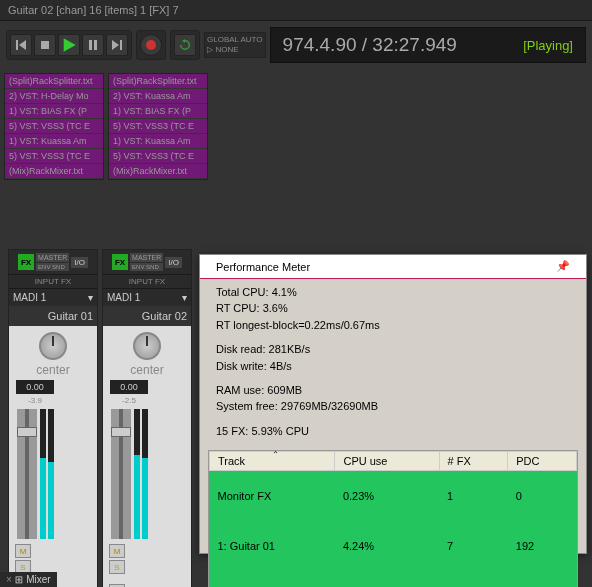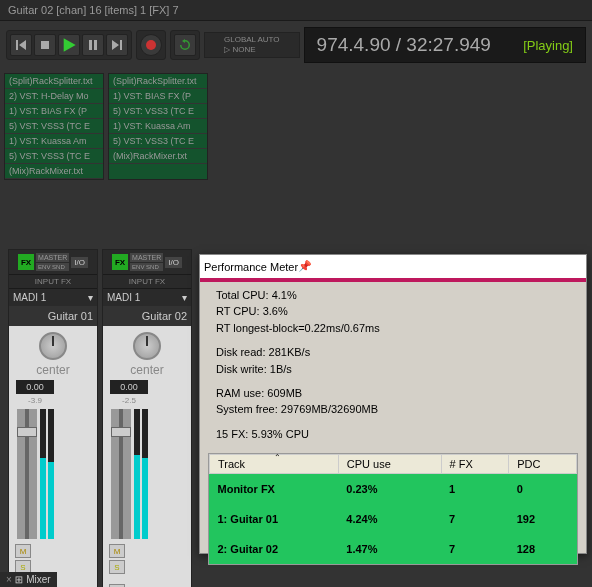--- a/index.html
+++ b/index.html
@@ -6,26 +6,26 @@
 body { background: #333; color: #ccc; width: 592px; height: 587px; overflow: hidden; font-size: 11px; position: relative; }
 .titlebar { background: #2a2a2a; padding: 4px 8px; font-size: 11px; color: #999; border-bottom: 1px solid #1a1a1a; }
 .transport { background: #333; padding: 6px; display: flex; align-items: center; gap: 4px; }
 .trans-group { background: #2a2a2a; border: 1px solid #222; border-radius: 3px; padding: 3px; display: flex; gap: 2px; }
 .trans-btn { width: 22px; height: 22px; background: #3a3a3a; border: 1px solid #222; border-radius: 2px; display: flex; align-items: center; justify-content: center; cursor: pointer; }
 .trans-btn svg { width: 12px; height: 12px; fill: #aaa; }
 .trans-btn.play svg { fill: #3c3; width: 16px; height: 16px; }
 .trans-btn.rec { border-radius: 50%; }
 .trans-btn.rec .dot { width: 10px; height: 10px; background: #c33; border-radius: 50%; }
 .trans-btn.loop svg { fill: #393; }
-.auto-box { background: #2a2a2a; border: 1px solid #222; padding: 2px 19px; font-size: 8px; color: #888; line-height: 1.2; }
+.auto-box { background: #2a2a2a; border: 1px solid #222; padding: 2px 2px; font-size: 8px; color: #888; line-height: 1.2; }
 .time-display { background: #1a1a1a; border: 1px solid #111; padding: 6px 12px; font-size: 18px; color: #aaa; font-family: monospace; flex: 1; display: flex; justify-content: space-between; align-items: center; }
 .time-main { font-size: 19px; }
 .time-status { font-size: 13px; color: #84cc16; }
 .fx-area { display: flex; padding: 4px; gap: 4px; }
-.fx-chain { width: 100px; background: #14532d; border: 1px solid #222; font-size: 9px; }
+.fx-chain { width: 100px; background: #701a75; border: 1px solid #222; font-size: 9px; }
 .fx-item { padding: 2px 4px; color: #999; white-space: nowrap; overflow: hidden; border-bottom: 1px solid #333; }
 .mixer-area { display: flex; gap: 4px; padding: 4px; position: absolute; top: 245px; left: 4px; }
 .track-strip { width: 90px; background: #3a3a3a; border: 1px solid #222; display: flex; flex-direction: column; }
 .strip-top { background: #2a2a2a; padding: 3px; display: flex; gap: 2px; align-items: center; justify-content: center; }
 .fx-btn { width: 16px; height: 16px; background: #2a2; color: #000; font-size: 8px; display: flex; align-items: center; justify-content: center; font-weight: bold; }
 .master-btn { font-size: 7px; background: #444; padding: 1px 2px; color: #999; }
 .io-btn { font-size: 8px; background: #444; padding: 1px 3px; color: #ccc; }
 .input-row { background: #2a2a2a; padding: 2px; font-size: 8px; color: #888; text-align: center; border-top: 1px solid #1a1a1a; }
 .route-row { background: #2a2a2a; padding: 3px 4px; font-size: 10px; color: #ccc; display: flex; justify-content: space-between; align-items: center; border-top: 1px solid #1a1a1a; }
 .track-name { background: #333; padding: 4px; text-align: right; font-size: 11px; color: #ccc; }
@@ -46,35 +46,35 @@
 .small-btn.m { color: #a80; }
 .small-btn.s { color: #aa0; }
 .small-btn.play2 svg { width: 8px; height: 8px; fill: #0a0; }
 .trim-btn { font-size: 7px; background: #888; color: #fff; padding: 1px 2px; }
 .rec-btn { width: 16px; height: 16px; border-radius: 50%; background: #ccc; border: 1px solid #888; display: flex; align-items: center; justify-content: center; }
 .rec-dot { width: 8px; height: 8px; border-radius: 50%; background: #a33; }
 .track-num { background: #fff; color: #333; text-align: center; padding: 4px; font-size: 13px; border-top: 1px solid #888; }
 .bottom-tabs { position: absolute; bottom: 0; left: 0; background: #2a2a2a; padding: 2px 6px; font-size: 10px; display: flex; gap: 3px; align-items: center; color: #ccc; }
 .tab-x { color: #888; }
 .perf-window { position: absolute; top: 254px; left: 199px; width: 388px; height: 300px; background: #d4d0c8; border: 1px solid #888; box-shadow: 0 2px 8px rgba(0,0,0,0.5); color: #000; font-size: 11px; }
-.perf-title { background: #fff; padding: 5px 4px; display: flex; justify-content: flex-start; align-items: center; border-bottom: 4px solid #be185d; }
+.perf-title { background: #fff; padding: 5px 16px; display: flex; justify-content: space-between; align-items: center; border-bottom: 1px solid #be185d; }
 .pin-icon { color: #888; }
 .perf-graph { margin: 4px; height: 38px; background: #000; border: 1px solid #666; position: relative; display: flex; }
 .graph-left { width: 24px; background: #222; border-right: 1px solid #444; }
 .graph-right { flex: 1; position: relative; }
 .graph-text { position: absolute; top: 2px; left: 4px; font-size: 9px; color: #ccc; z-index: 2; }
 .graph-line { position: absolute; bottom: 8px; left: 0; right: 0; height: 1px; background: #0c0; }
 .graph-peak { position: absolute; bottom: 8px; width: 12px; height: 14px; border: 1px solid #0c0; border-bottom: none; }
 .perf-stats { padding: 6px 16px; line-height: 1.4; }
 .perf-stats p { margin-bottom: 1px; }
 .perf-gap { height: 8px; }
 .perf-table { margin: 4px 8px; border: 1px solid #999; background: #22c55e; }
 .perf-table table { width: 100%; border-collapse: collapse; font-size: 11px; }
 .perf-table th { background: #ece9d8; padding: 3px 8px; text-align: left; border: 1px solid #ccc; font-weight: normal; position: relative; }
-.perf-table td { padding: 9px 8px; font-weight: bold; }
+.perf-table td { padding: 19px 8px; }
 .sort-arrow { position: absolute; left: 50%; top: -2px; font-size: 8px; }
 </style>
 </head>
 <body>
 
 <div class="titlebar">Guitar 02 [chan] 16 [items] 1 [FX] 7</div>
 
 <div class="transport">
   <div class="trans-group">
     <div class="trans-btn">
@@ -131,20 +131,21 @@
       <div class="fx-item">(Split)RackSplitter.txt</div>
       <div class="fx-item">2) VST: H-Delay Mo</div>
       <div class="fx-item">1) VST: BIAS FX (P</div>
       <div class="fx-item">5) VST: VSS3 (TC E</div>
       <div class="fx-item">1) VST: Kuassa Am</div>
       <div class="fx-item">5) VST: VSS3 (TC E</div>
       <div class="fx-item">(Mix)RackMixer.txt</div>
     </div>
     <div class="fx-chain">
       <div class="fx-item">(Split)RackSplitter.txt</div>
+      <div class="fx-item">2) VST: Kuassa Am</div>
       <div class="fx-item">1) VST: BIAS FX (P</div>
       <div class="fx-item">5) VST: VSS3 (TC E</div>
       <div class="fx-item">1) VST: Kuassa Am</div>
       <div class="fx-item">5) VST: VSS3 (TC E</div>
       <div class="fx-item">(Mix)RackMixer.txt</div>
     </div>
   </div>
 
 <div class="mixer-area">
     <div class="track-strip">
@@ -281,21 +282,21 @@
   <div class="perf-title">
     <span>Performance Meter</span>
     <span class="pin-icon">📌</span>
   </div>
   <div class="perf-stats">
       <p>Total CPU: 4.1%</p>
       <p>RT CPU: 3.6%</p>
       <p>RT longest-block=0.22ms/0.67ms</p>
       <div class="perf-gap"></div>
       <p>Disk read: 281KB/s</p>
-      <p>Disk write: 1B/s</p>
+      <p>Disk write: 4B/s</p>
       <div class="perf-gap"></div>
       <p>RAM use: 609MB</p>
       <p>System free: 29769MB/32690MB</p>
       <div class="perf-gap"></div>
       <p>15 FX: 5.93% CPU</p>
     </div>
   <div class="perf-table">
     <table>
       <thead>
           <tr>

